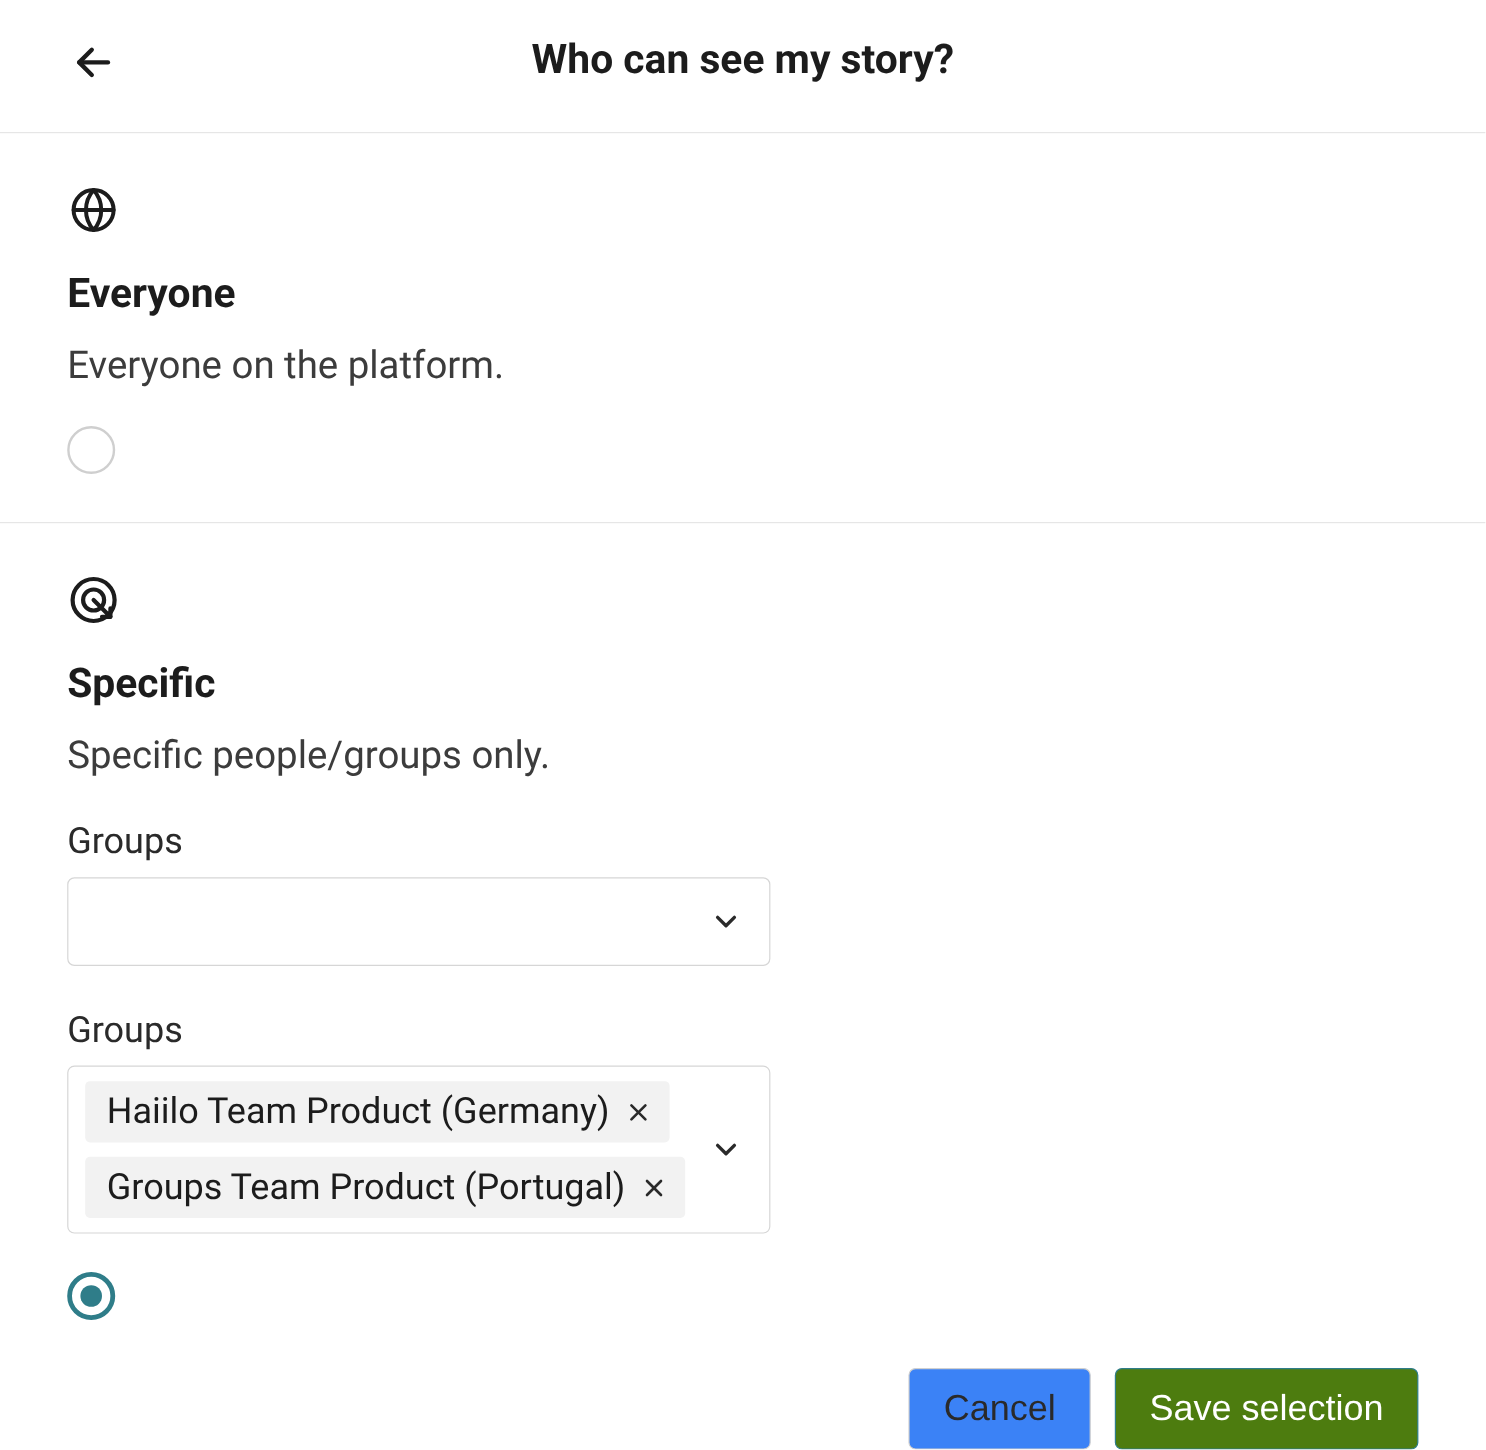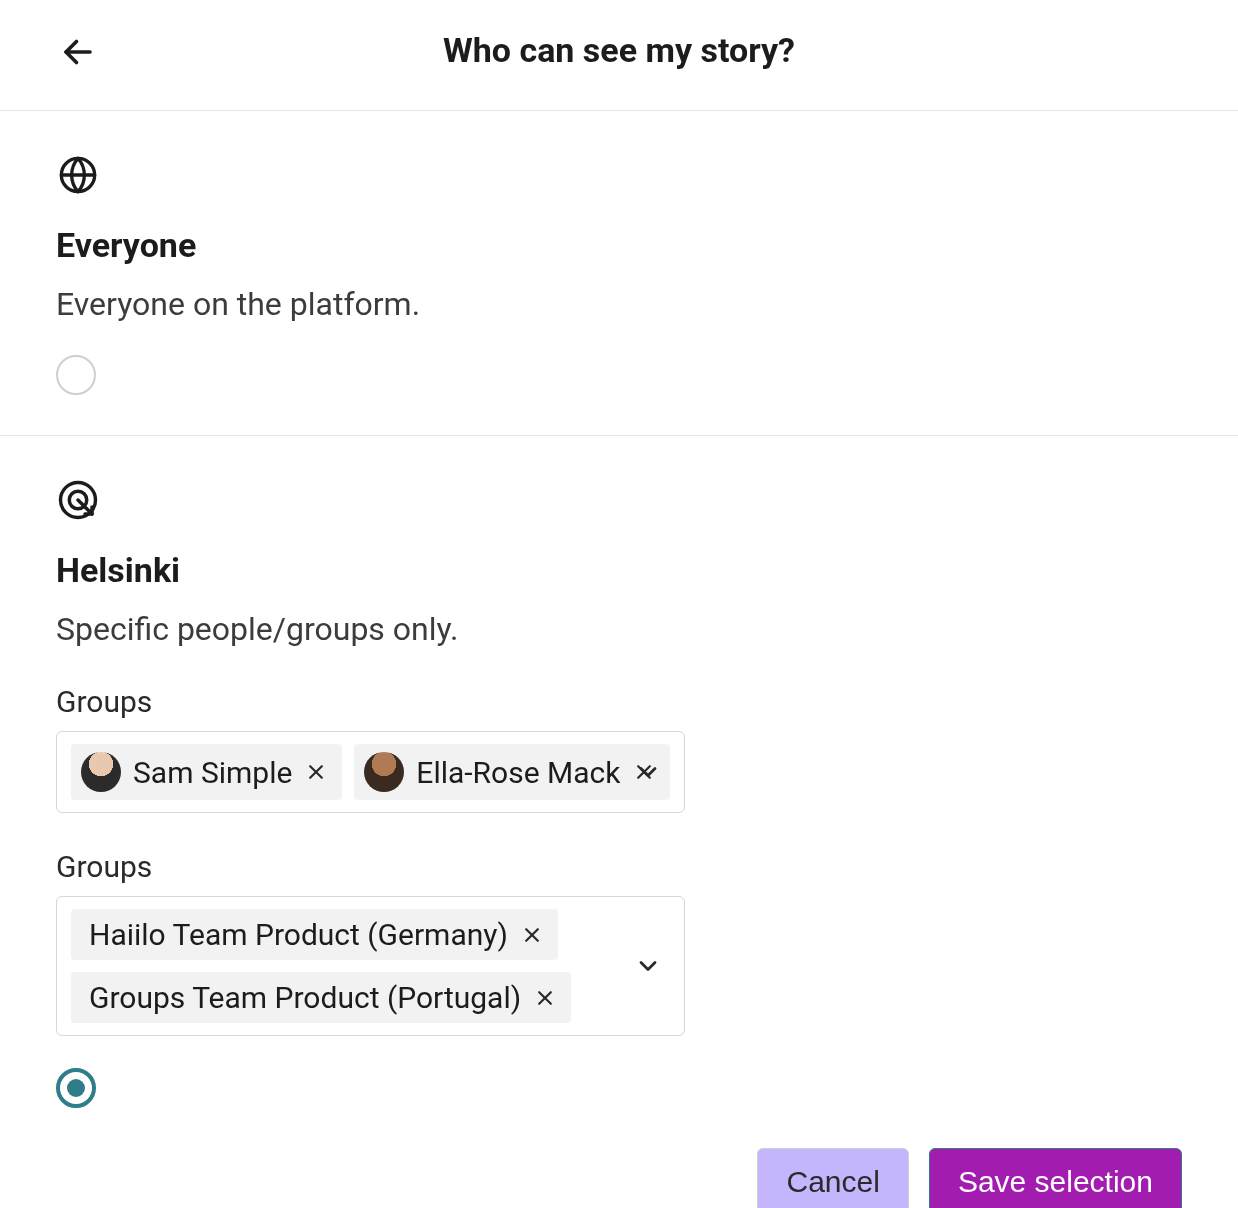--- a/index.html
+++ b/index.html
@@ -172,26 +172,26 @@
     }
     .btn {
       font-size: 30px;
       padding: 16px 28px;
       border-radius: 6px;
       cursor: pointer;
       font-weight: 500;
       border: 1px solid transparent;
     }
     .btn-secondary {
-      background: #c4b5fd;
+      background: #3b82f6;
       color: #2a2a2a;
       border: 1px solid #d0d0d0;
     }
     .btn-primary {
-      background: #a21caf;
+      background: #4d7c0f;
       color: #fff;
       border: 1px solid #2f7d89;
     }
   </style>
 </head>
 <body>
 
 <div class="header">
   <button class="back-btn">
     <svg width="36" height="36" viewBox="0 0 24 24" fill="none" stroke="#1c1c1c" stroke-width="2.4" stroke-linecap="round" stroke-linejoin="round">
@@ -220,47 +220,25 @@
 <div class="option-row last">
   <div class="option-icon">
     <svg width="42" height="42" viewBox="0 0 24 24" fill="none" stroke="#1c1c1c" stroke-width="2" stroke-linecap="round" stroke-linejoin="round">
         <circle cx="12" cy="12" r="10"></circle>
         <circle cx="12" cy="12" r="5"></circle>
         <path d="M12 12 L20 20"></path>
         <polyline points="16 20 20 20 20 16"></polyline>
       </svg>
   </div>
   <div class="option-body">
-    <div class="option-title">Helsinki</div>
+    <div class="option-title">Specific</div>
     <div class="option-desc">Specific people/groups only.</div>
 
     <div class="sub-label">Groups</div>
     <div class="chip-field">
-      <div class="chips-wrap">
-        <span class="chip">
-          <span class="avatar a1"></span>
-          <span>Sam Simple</span>
-          <button class="chip-remove">
-            <svg width="20" height="20" viewBox="0 0 24 24" stroke="#2a2a2a" stroke-width="2.6" stroke-linecap="round">
-                <line x1="5" y1="5" x2="19" y2="19"></line>
-                <line x1="19" y1="5" x2="5" y2="19"></line>
-              </svg>
-          </button>
-        </span>
-        <span class="chip">
-          <span class="avatar a2"></span>
-          <span>Ella-Rose Mack</span>
-          <button class="chip-remove">
-            <svg width="20" height="20" viewBox="0 0 24 24" stroke="#2a2a2a" stroke-width="2.6" stroke-linecap="round">
-                <line x1="5" y1="5" x2="19" y2="19"></line>
-                <line x1="19" y1="5" x2="5" y2="19"></line>
-              </svg>
-          </button>
-        </span>
-      </div>
       <button class="chevron-btn">
         <svg width="28" height="28" viewBox="0 0 24 24" fill="none" stroke="#2a2a2a" stroke-width="2.4" stroke-linecap="round" stroke-linejoin="round">
             <polyline points="6 9 12 15 18 9"></polyline>
           </svg>
       </button>
     </div>
 
     <div class="sub-label">Groups</div>
     <div class="chip-field" style="padding-right:70px;align-items:center;">
       <div class="chips-wrap vertical">

